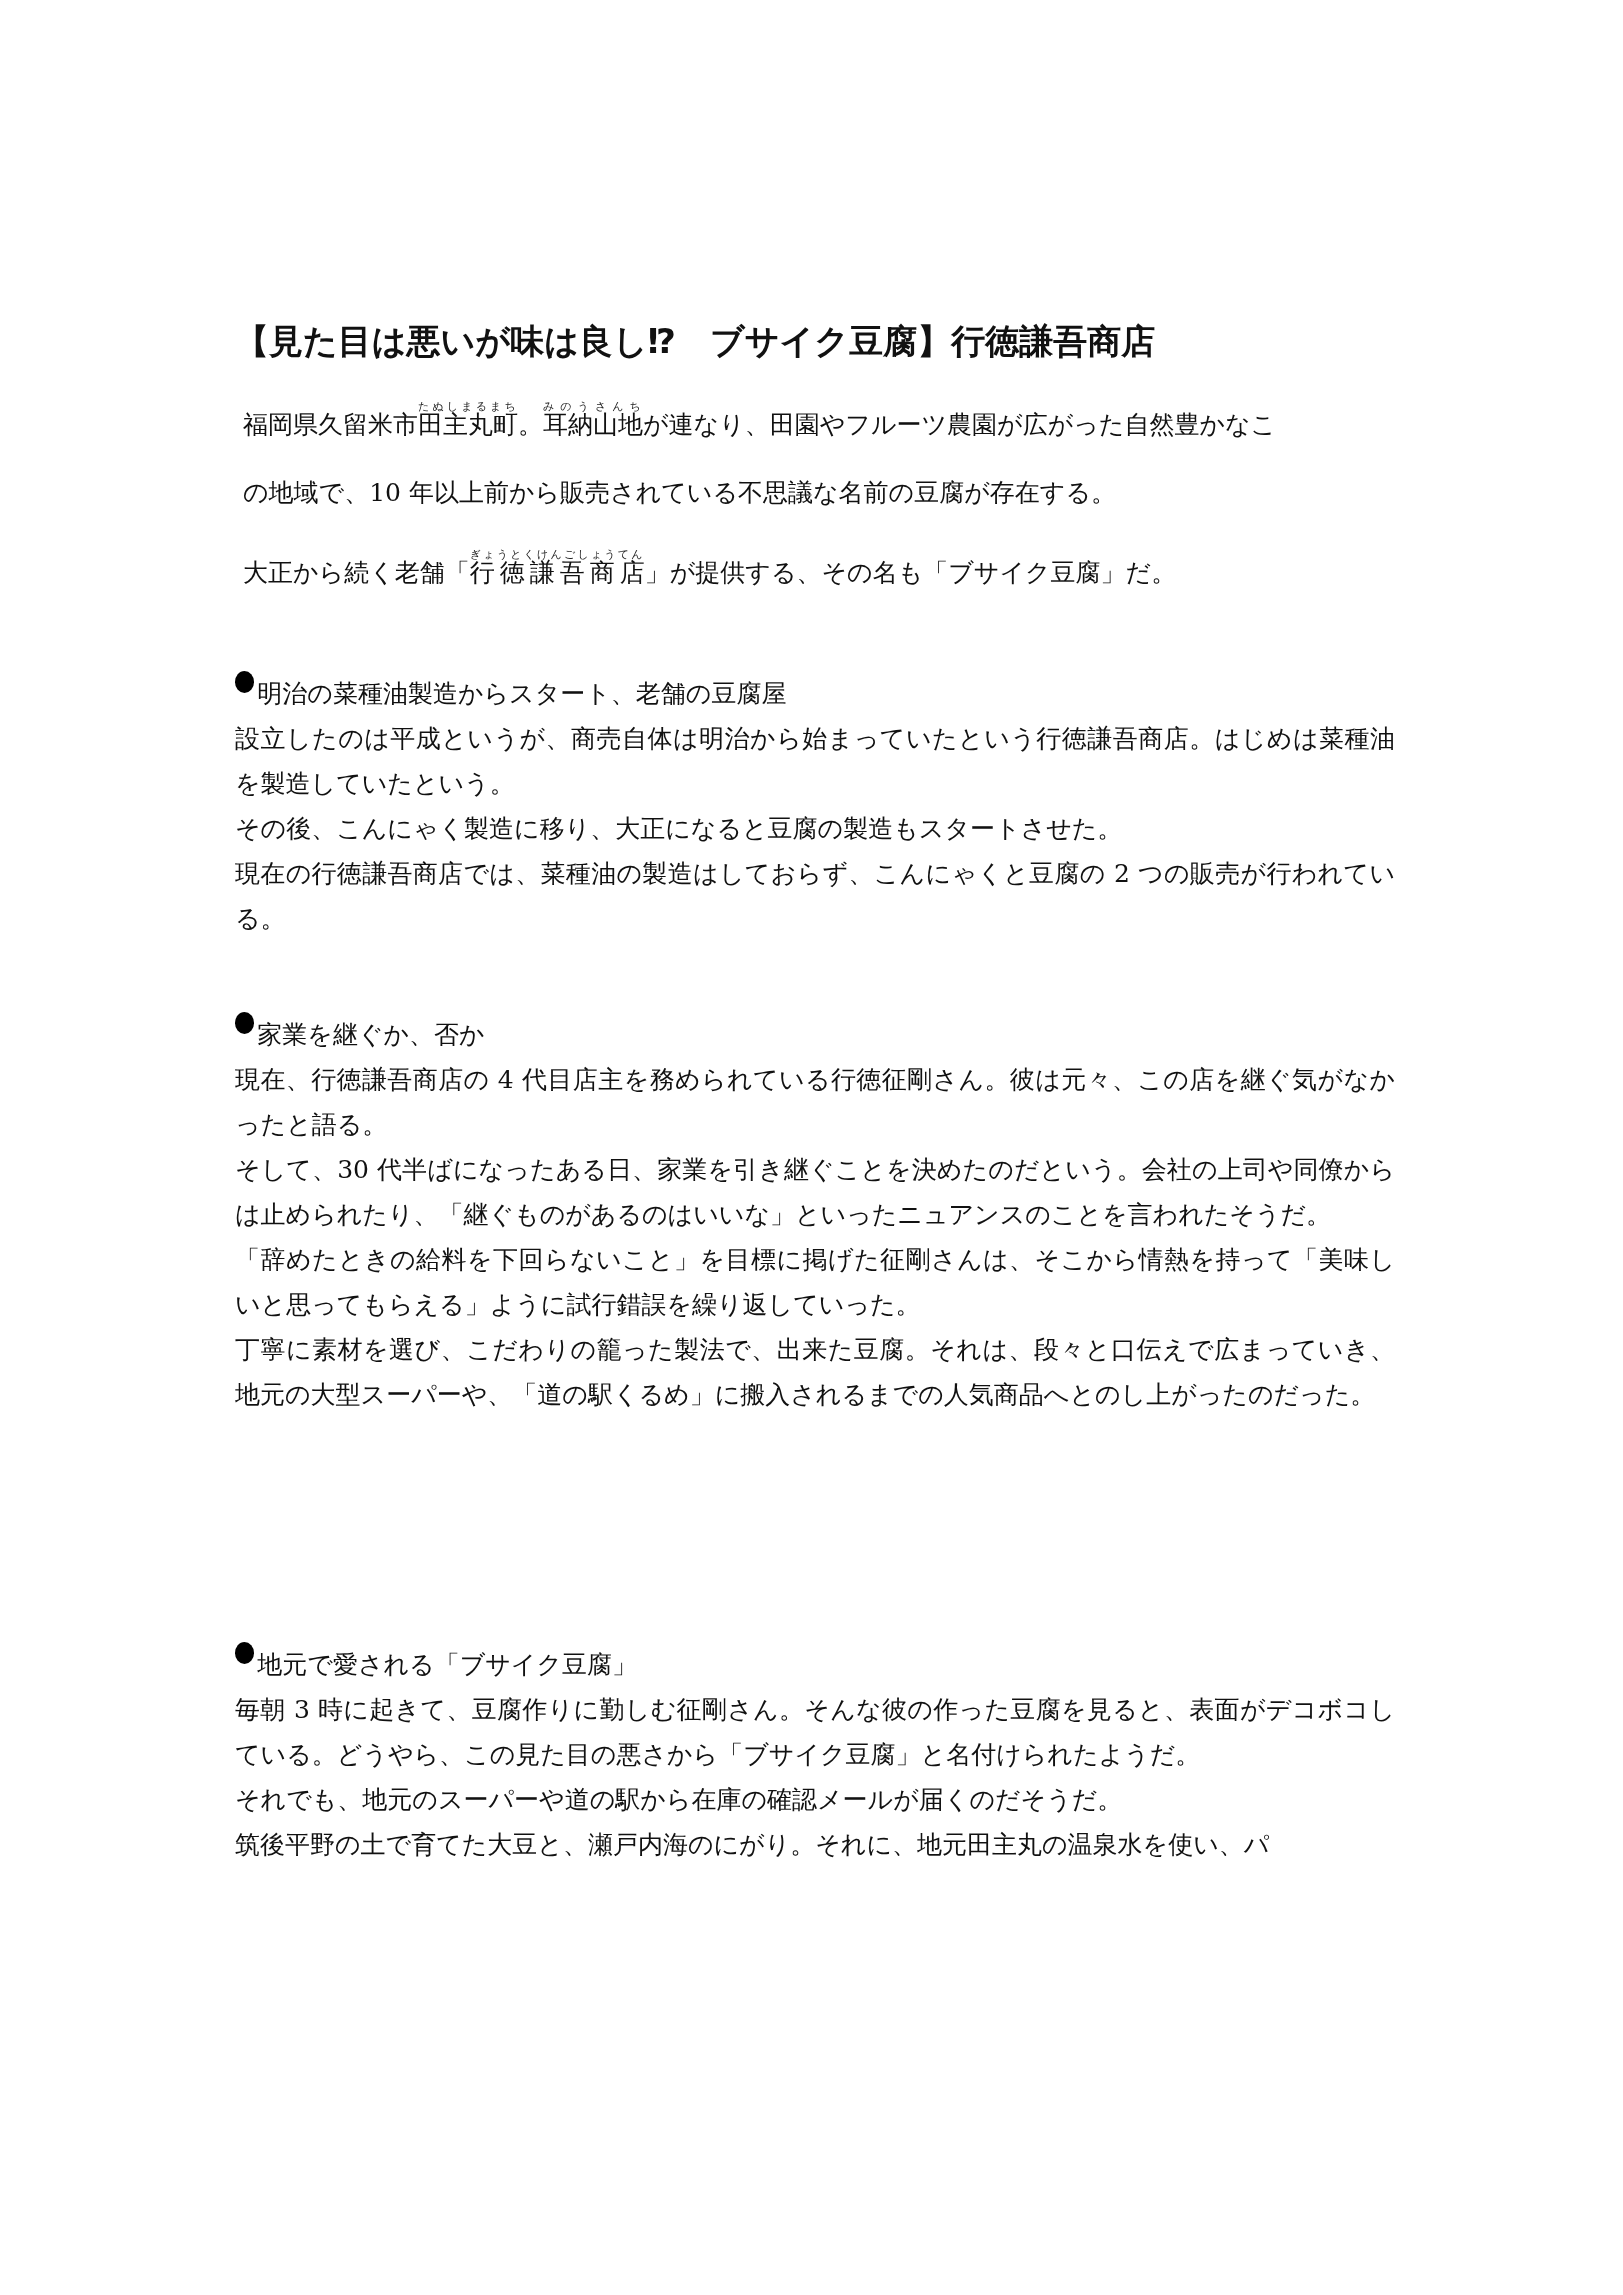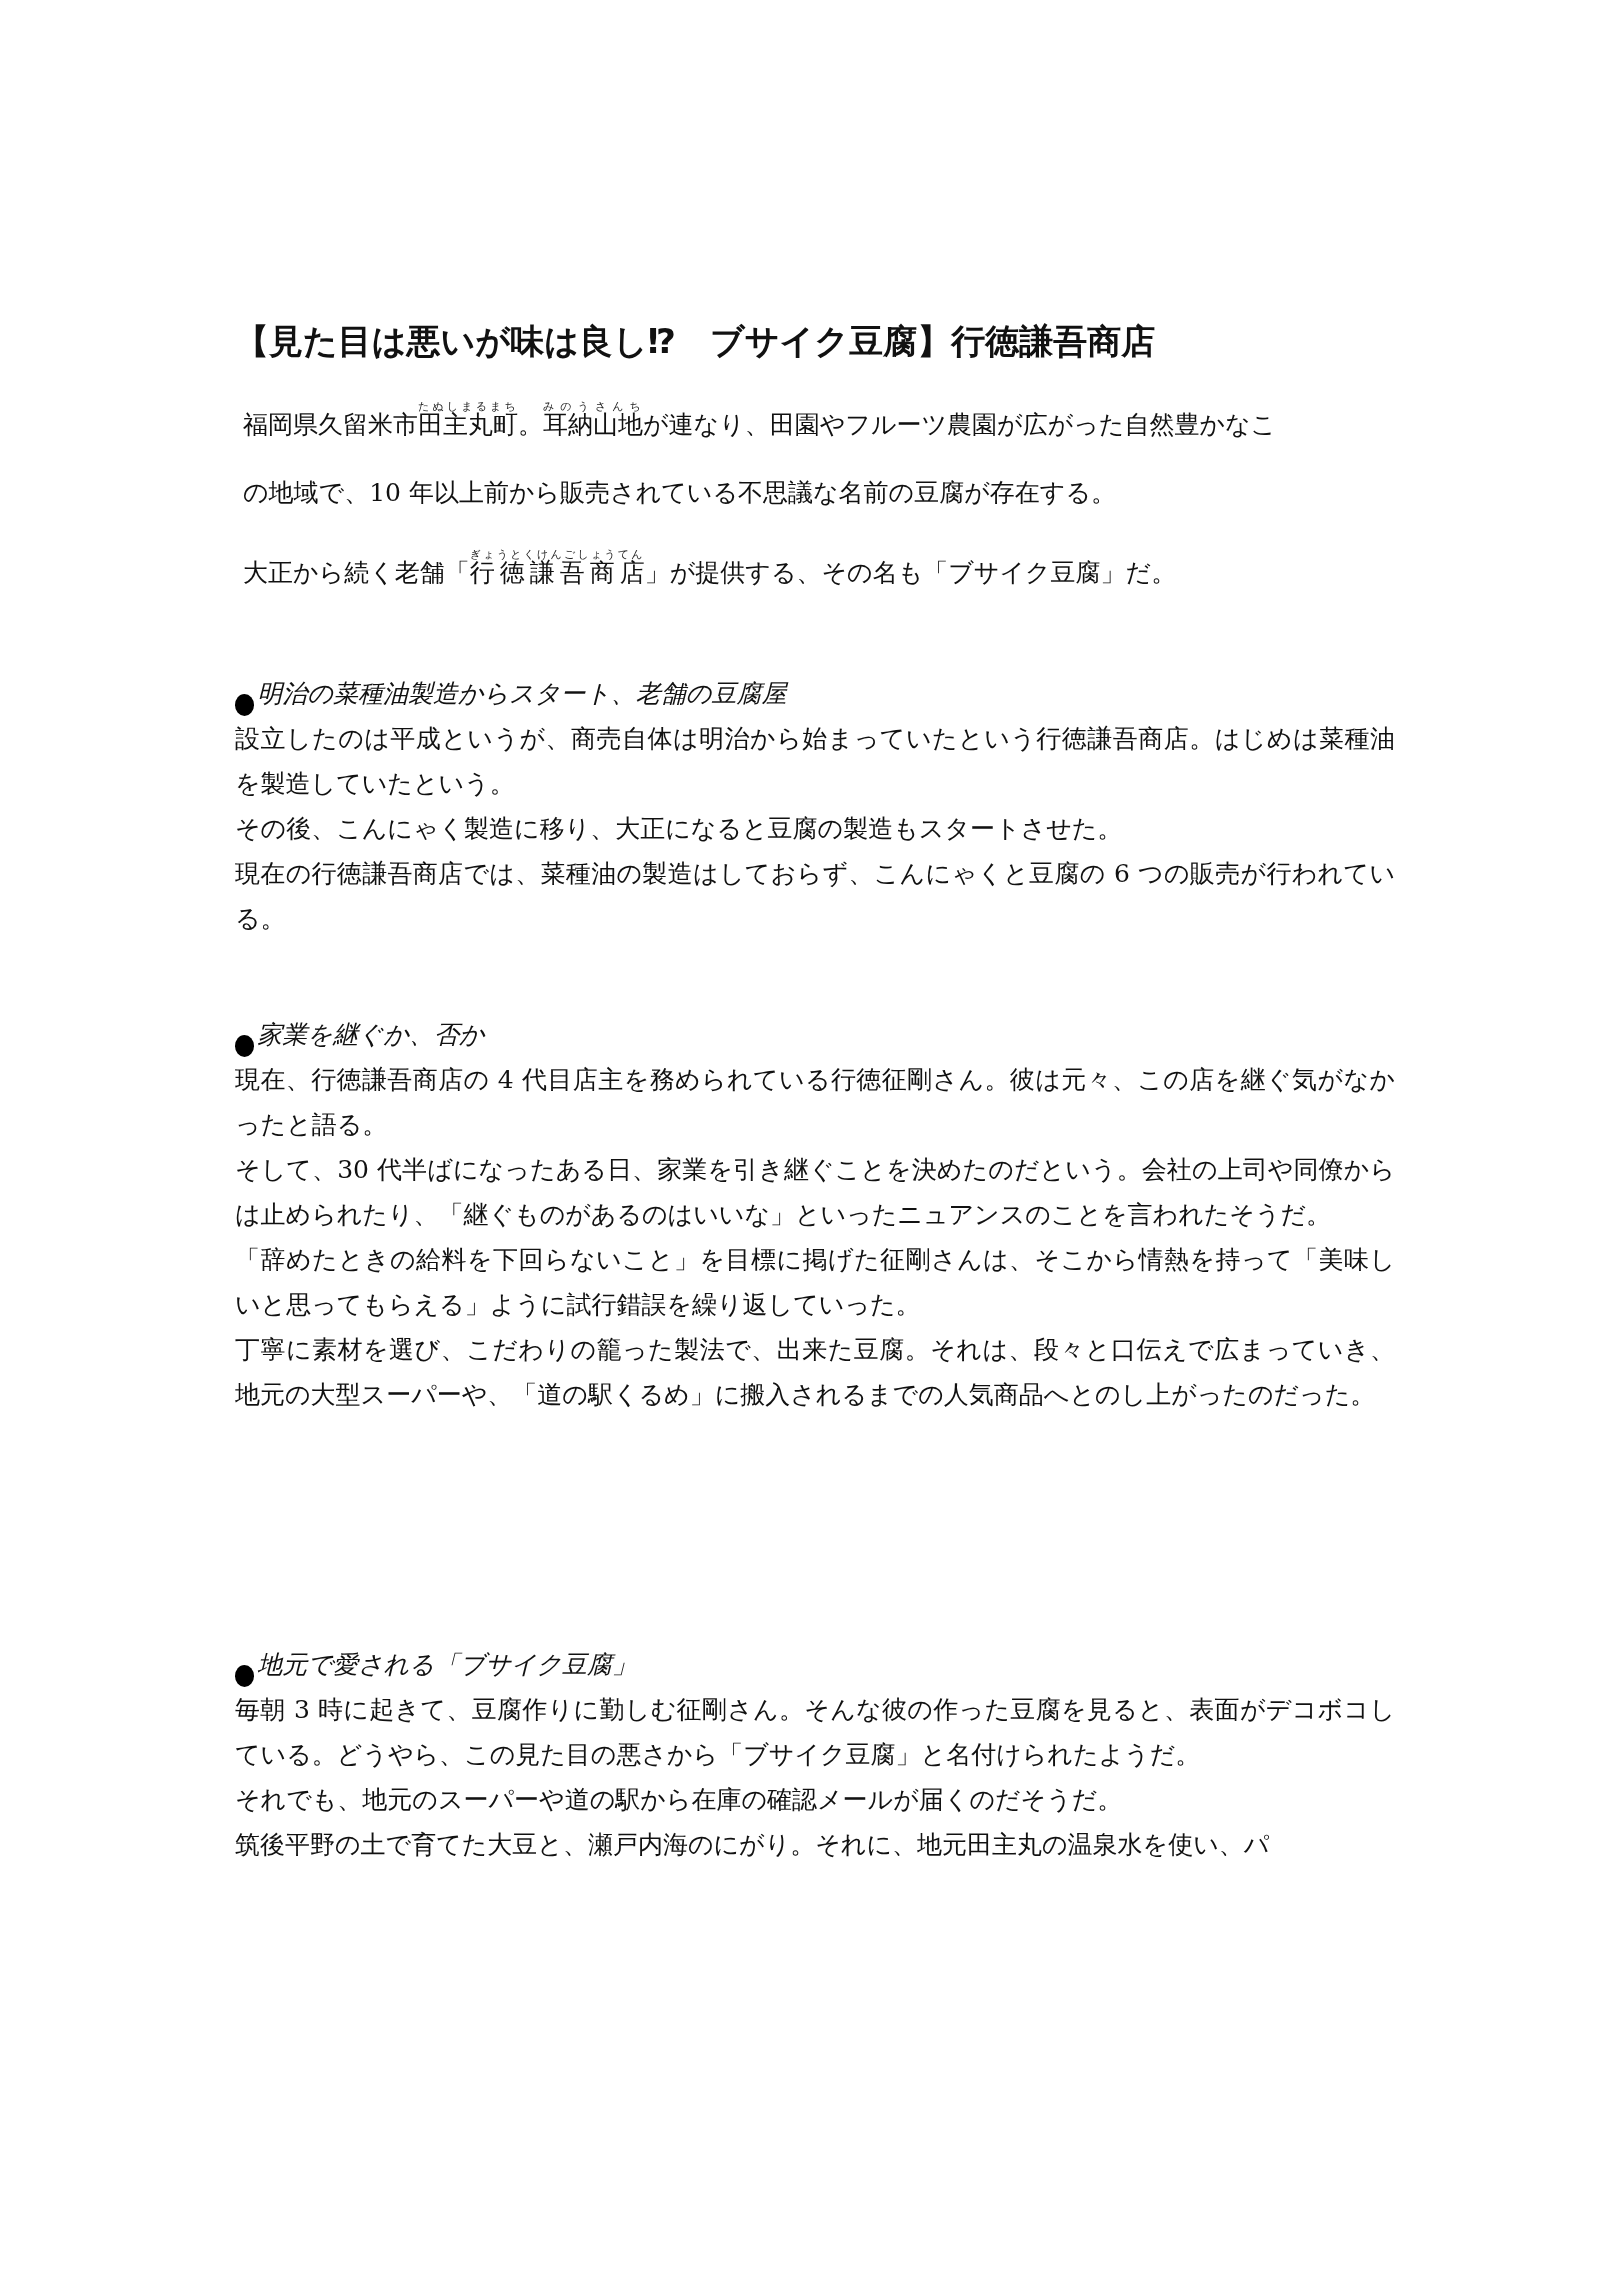--- a/index.html
+++ b/index.html
@@ -47,22 +47,21 @@
   .section {
     position: absolute;
     left: 0;
     width: 1160px;
   }
   .heading {
     font-size: 25px;
     line-height: 45px;
     white-space: nowrap;
     display: flex;
-    align-items: flex-end;
-    font-style: italic;
+    align-items: flex-start;
   }
   .bullet {
     display: inline-block;
     width: 19.3px;
     height: 22px;
     border-radius: 50%;
     background: #000;
     margin-right: 3px;
   }
   .para {
@@ -91,21 +90,21 @@
     <span>大正から続く老舗「</span><ruby><span>行徳謙吾商店</span><rt>ぎょうとくけんごしょうてん</rt></ruby><span>」が提供する、その名も「ブサイク豆腐」だ。</span>
   </div>
 
   <div class="section" style="top:671px;">
     <div class="heading">
       <span class="bullet"></span>
       <span>明治の菜種油製造からスタート、老舗の豆腐屋</span>
     </div>
     <div class="para">設立したのは平成というが、商売自体は明治から始まっていたという行徳謙吾商店。はじめは菜種油を製造していたという。</div>
     <div class="para">その後、こんにゃく製造に移り、大正になると豆腐の製造もスタートさせた。</div>
-    <div class="para">現在の行徳謙吾商店では、菜種油の製造はしておらず、こんにゃくと豆腐の 6 つの販売が行われている。</div>
+    <div class="para">現在の行徳謙吾商店では、菜種油の製造はしておらず、こんにゃくと豆腐の 2 つの販売が行われている。</div>
   </div>
 
   <div class="section" style="top:1012px;">
     <div class="heading">
       <span class="bullet"></span>
       <span>家業を継ぐか、否か</span>
     </div>
     <div class="para">現在、行徳謙吾商店の 4 代目店主を務められている行徳征剛さん。彼は元々、この店を継ぐ気がなかったと語る。</div>
     <div class="para">そして、30 代半ばになったある日、家業を引き継ぐことを決めたのだという。会社の上司や同僚からは止められたり、「継ぐものがあるのはいいな」といったニュアンスのことを言われたそうだ。</div>
     <div class="para">「辞めたときの給料を下回らないこと」を目標に掲げた征剛さんは、そこから情熱を持って「美味しいと思ってもらえる」ように試行錯誤を繰り返していった。</div>

